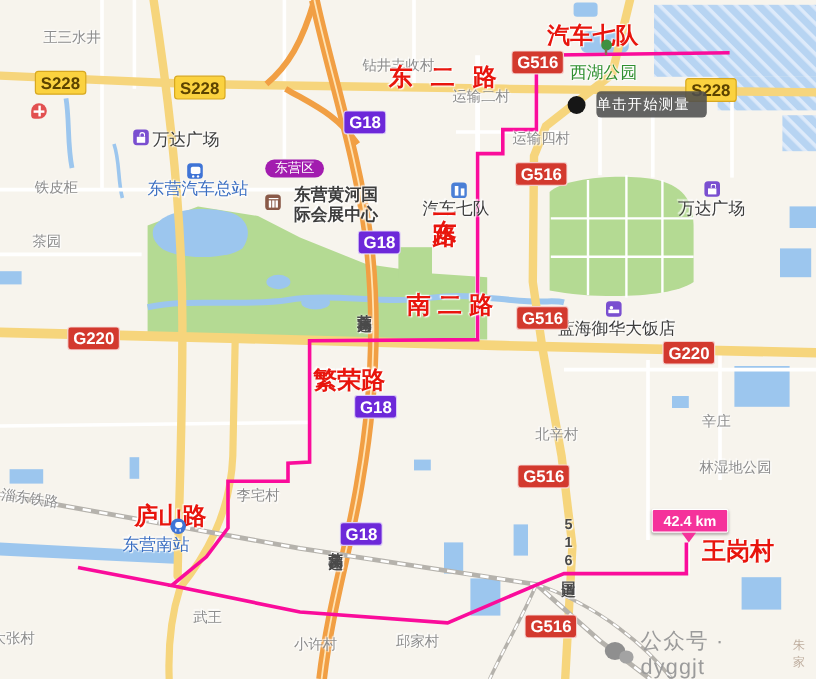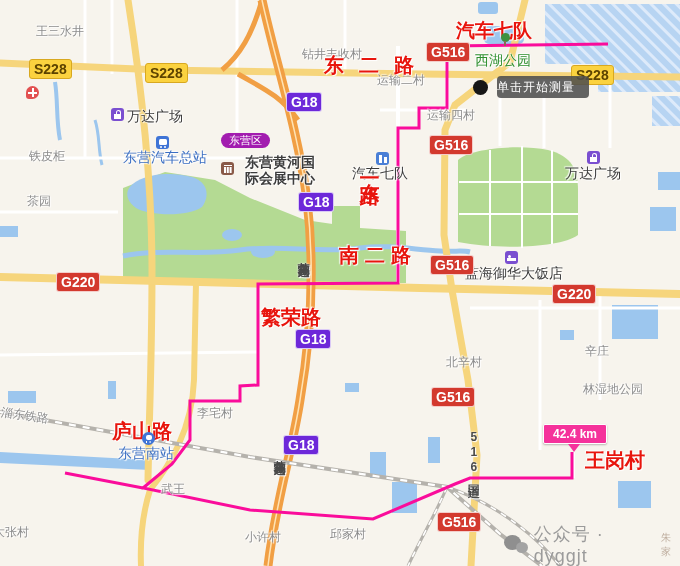--- a/index.html
+++ b/index.html
@@ -181,33 +181,33 @@
       <div class="village" style="left: 36px; top: 25px;">王三水井</div>
       <div class="village" style="left: 302px; top: 48px;">钻井丰收村</div>
       <div class="village" style="left: 377px; top: 74px;">运输二村</div>
       <div class="village" style="left: 427px; top: 109px;">运输四村</div>
       <div class="village" style="left: 29px; top: 150px;">铁皮柜</div>
       <div class="village" style="left: 27px; top: 195px;">茶园</div>
       <div class="village" style="left: 446px; top: 356px;">北辛村</div>
       <div class="village" style="left: 585px; top: 345px;">辛庄</div>
       <div class="village" style="left: 583px; top: 383px;">林湿地公园</div>
       <div class="village" style="left: 197px; top: 407px;">李宅村</div>
-      <div class="village" style="left: 161px; top: 483px;">武王</div>
+      <div class="village" style="left: 161px; top: 508px;">武王</div>
       <div class="village" style="left: 245px; top: 531px;">小许村</div>
       <div class="village" style="left: 330px; top: 528px;">邱家村</div>
       <div class="village" style="left: -7px; top: 526px;">大张村</div>
       <div class="village rot9" style="left: 2px; top: 406px;">淄东铁路</div>
       <div class="poi-dark" style="left: 127px; top: 108px;">万达广场</div>
       <div class="poi-dark" style="left: 565px; top: 165px;">万达广场</div>
       <div class="poi-dark" style="left: 245px; top: 154px; font-weight: bold;">东营黄河国
 际会展中心</div>
       <div class="poi-dark" style="left: 352px; top: 165px;">汽车七队</div>
       <div class="poi-dark" style="left: 465px; top: 265px;">蓝海御华大饭店</div>
       <div class="poi-blue" style="left: 123px; top: 149px;">东营汽车总站</div>
-      <div class="poi-blue" style="left: 118px; top: 445px;">东营南站</div>
+      <div class="poi-blue" style="left: 102px; top: 445px;">东营南站</div>
       <div class="poi-green" style="left: 475px; top: 52px;">西湖公园</div>
       <div class="road-red fs19" style="left: 456px; top: 20px;">汽车七队</div>
       <div class="road-red ls15" style="left: 324px; top: 54px;">东二路</div>
       <div class="road-red vert" style="left: 358px; top: 166px;">东一路</div>
       <div class="road-red ls6" style="left: 296px; top: 244px; padding-left: 43px;">南二路</div>
       <div class="road-red" style="left: 261px; top: 306px;">繁荣路</div>
       <div class="road-red" style="left: 112px; top: 420px;">庐山路</div>
       <div class="road-red" style="left: 585px; top: 449px;">王岗村</div>
       <div class="road-vert" style="left: 296px; top: 252px;">荣乌高速</div>
       <div class="road-vert" style="left: 272px; top: 450px;">荣乌高速</div>

